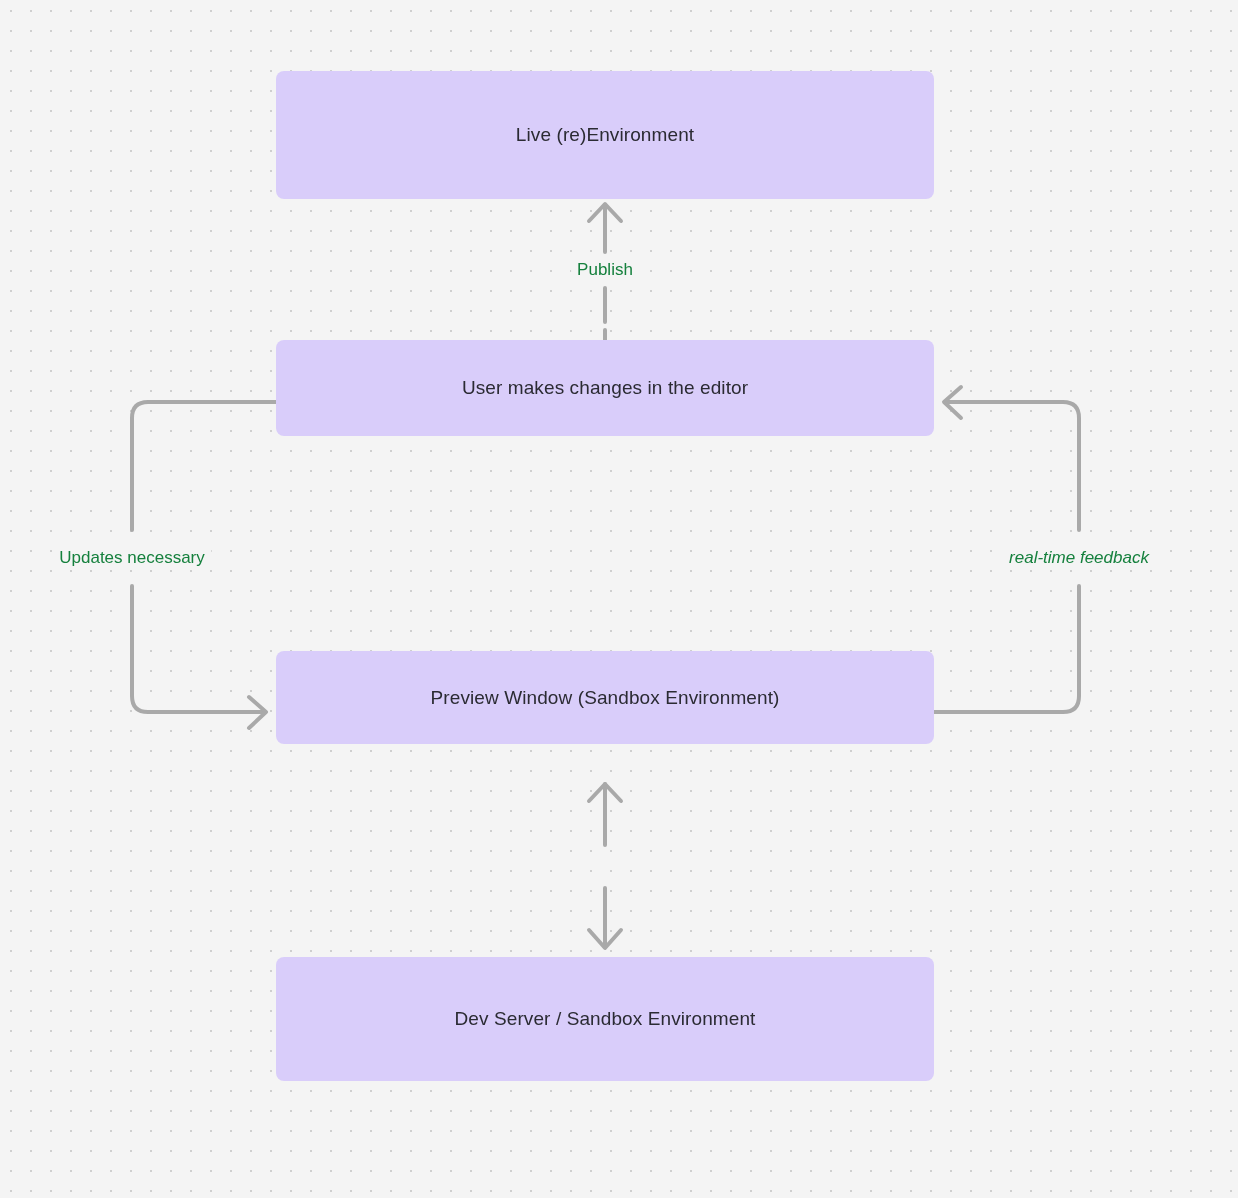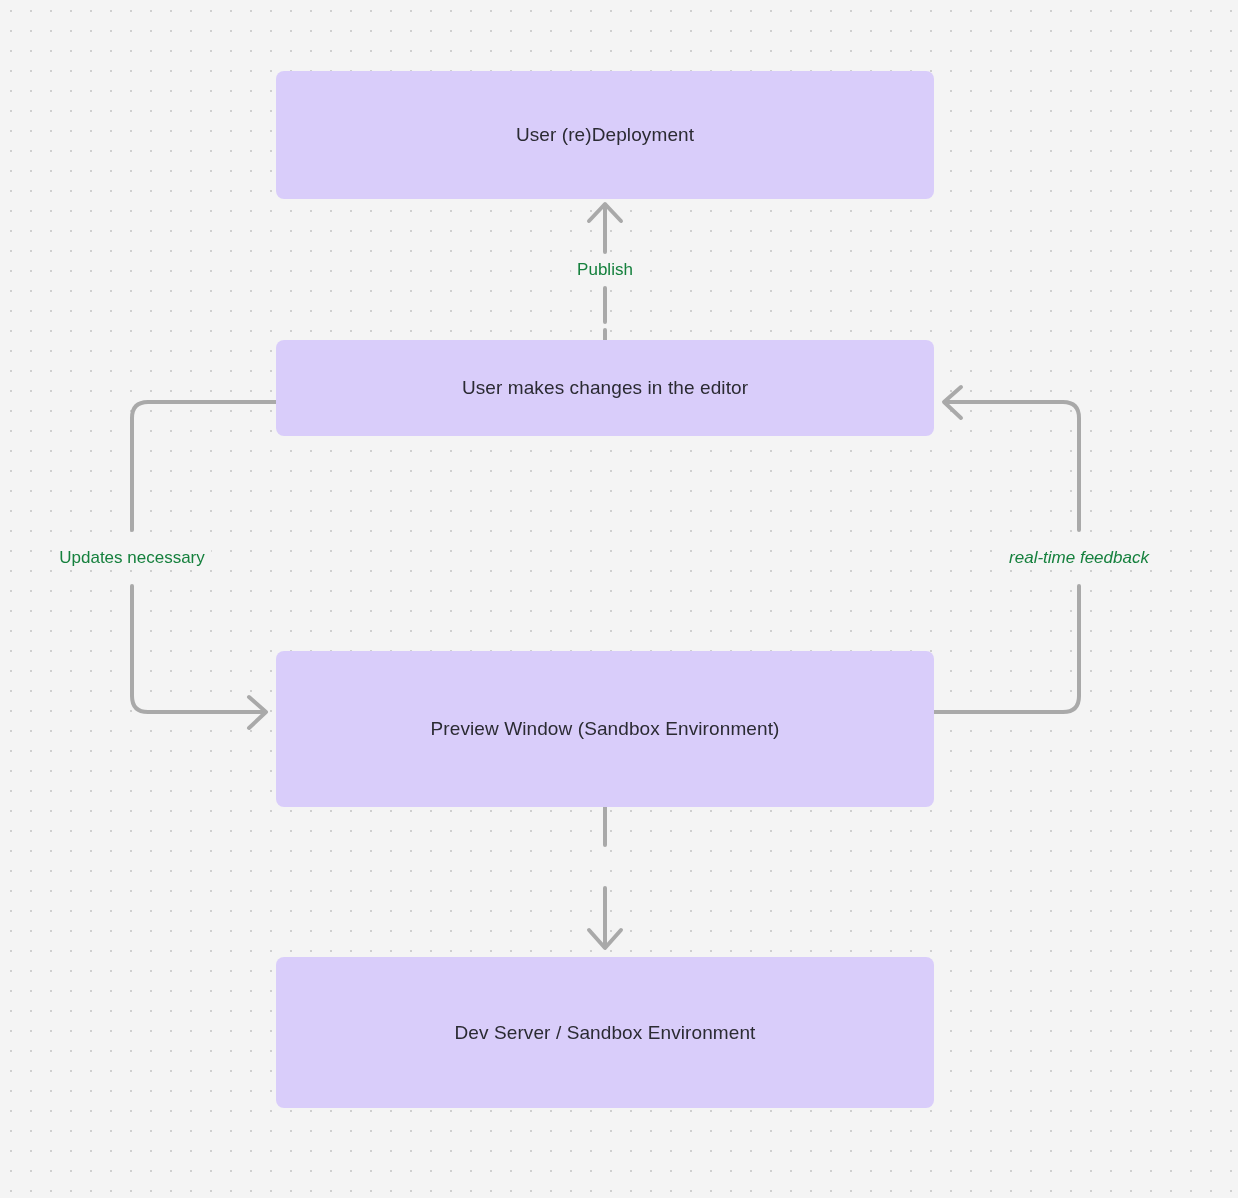--- a/index.html
+++ b/index.html
@@ -95,32 +95,32 @@
 
     <g>
       <path d="M 605 845 L 605 784" fill="none" stroke="#a9a9a9" stroke-width="4" stroke-linecap="round"></path>
       <path d="M 589 801 L 605 784 L 621 801" fill="none" stroke="#a9a9a9" stroke-width="4" stroke-linecap="round" stroke-linejoin="round"></path>
       <path d="M 605 888 L 605 947" fill="none" stroke="#a9a9a9" stroke-width="4" stroke-linecap="round"></path>
       <path d="M 589 930 L 605 948 L 621 930" fill="none" stroke="#a9a9a9" stroke-width="4" stroke-linecap="round" stroke-linejoin="round"></path>
     </g>
   </svg>
 
   <div class="node" style="left:276px; top:71px; width:658px; height:128px;">
-    <span class="node-label">User (re)Deployment</span>
+    <span class="node-label">Live (re)Environment</span>
   </div>
 
   <div class="node" style="left:276px; top:340px; width:658px; height:96px;">
     <span class="node-label">User makes changes in the editor</span>
   </div>
 
-  <div class="node" style="left:276px; top:651px; width:658px; height:156px;">
+  <div class="node" style="left:276px; top:651px; width:658px; height:93px;">
     <span class="node-label">Preview Window (Sandbox Environment)</span>
   </div>
 
-  <div class="node" style="left:276px; top:957px; width:658px; height:151px;align-items:center;">
+  <div class="node" style="left:276px; top:957px; width:658px; height:124px;align-items:center;">
     <span class="node-label">Dev Server / Sandbox Environment</span>
   </div>
 
   <div class="edge-label" style="left:605px; top:270px;">Publish</div>
 
   <div class="edge-label" style="left:132px; top:558px;">Updates necessary</div>
 
   <div class="edge-label" style="left:1079px; top:558px;font-style:italic;">real-time feedback</div>
 
 

